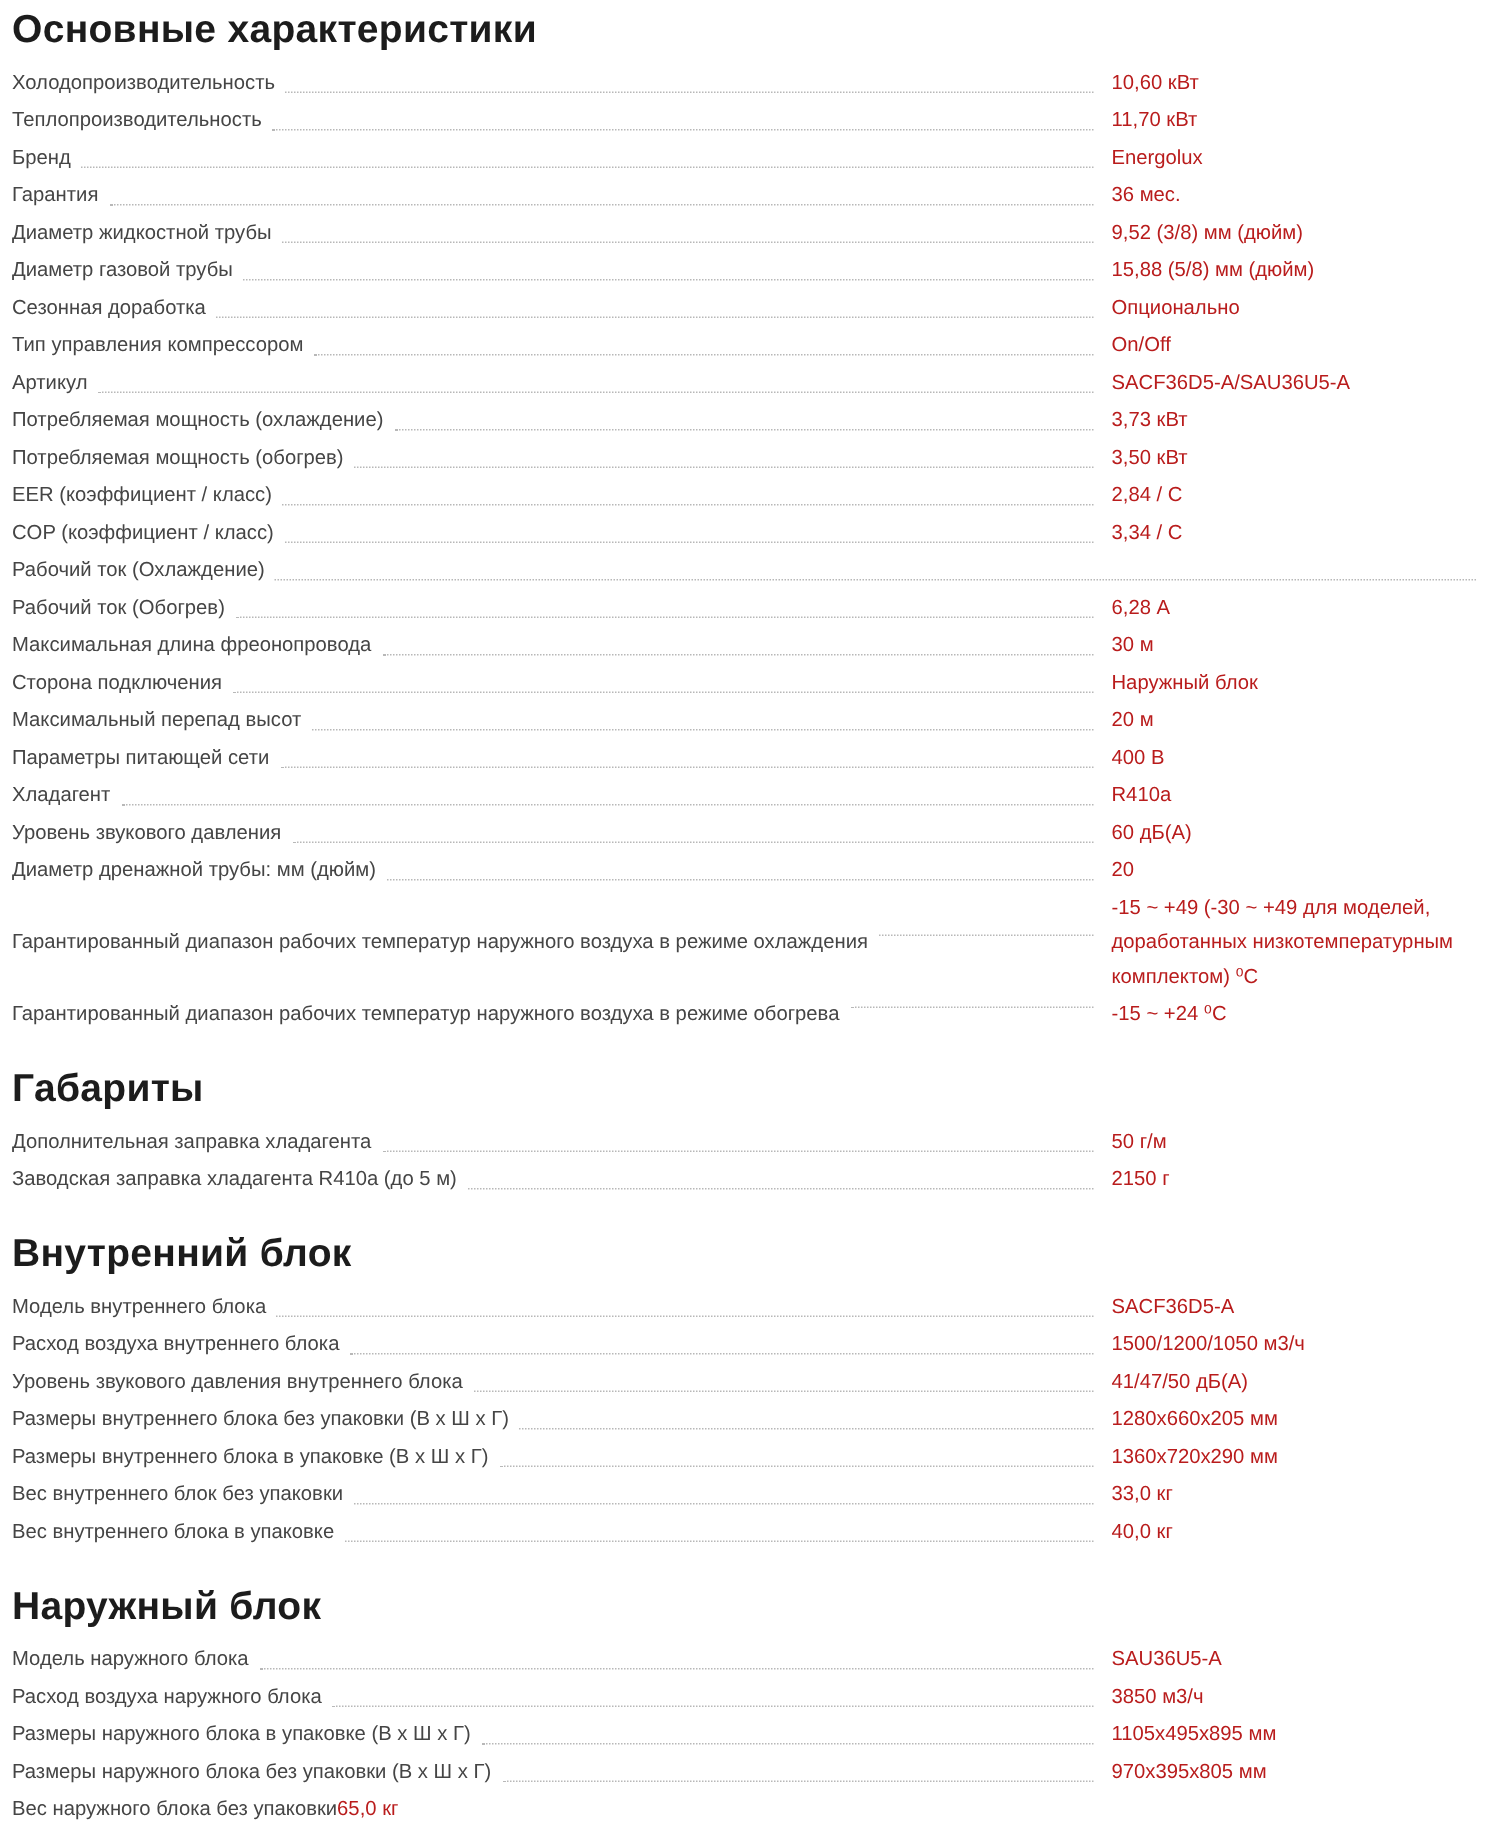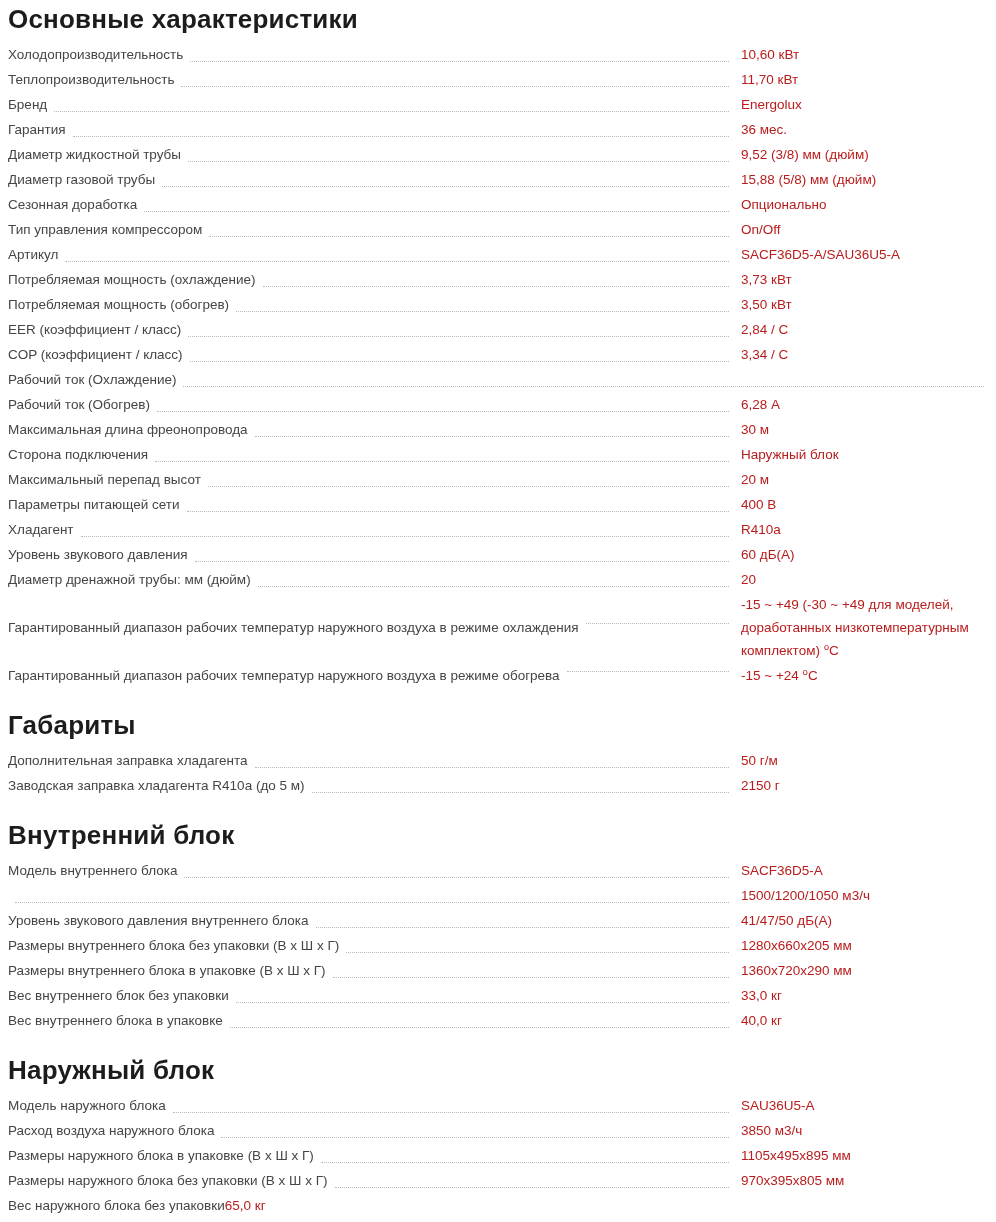--- a/index.html
+++ b/index.html
@@ -189,20 +189,21 @@
         </div>
       </section>
       <section>
         <h2 class="section-title">Внутренний блок</h2>
         <div class="spec-row">
           <span class="spec-label">Модель внутреннего блока</span>
           <span class="spec-leader"></span>
           <span class="spec-value">SACF36D5-A</span>
         </div>
         <div class="spec-row">
+          <span class="spec-label">Расход воздуха внутреннего блока</span>
           <span class="spec-leader"></span>
           <span class="spec-value">1500/1200/1050 м3/ч</span>
         </div>
         <div class="spec-row">
           <span class="spec-label">Уровень звукового давления внутреннего блока</span>
           <span class="spec-leader"></span>
           <span class="spec-value">41/47/50 дБ(А)</span>
         </div>
         <div class="spec-row">
           <span class="spec-label">Размеры внутреннего блока без упаковки (В х Ш х Г)</span>

